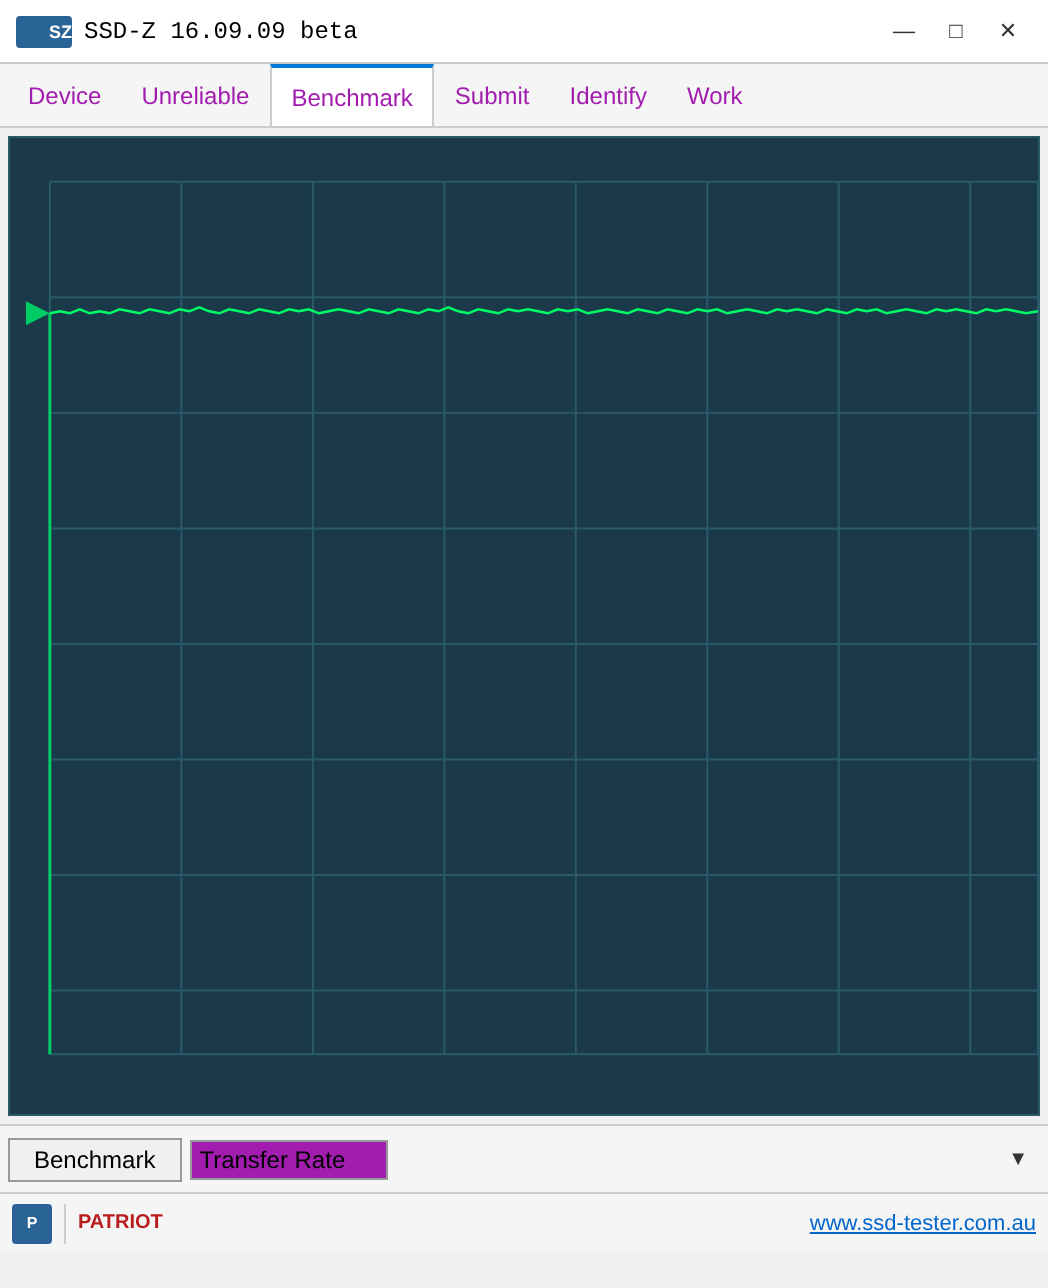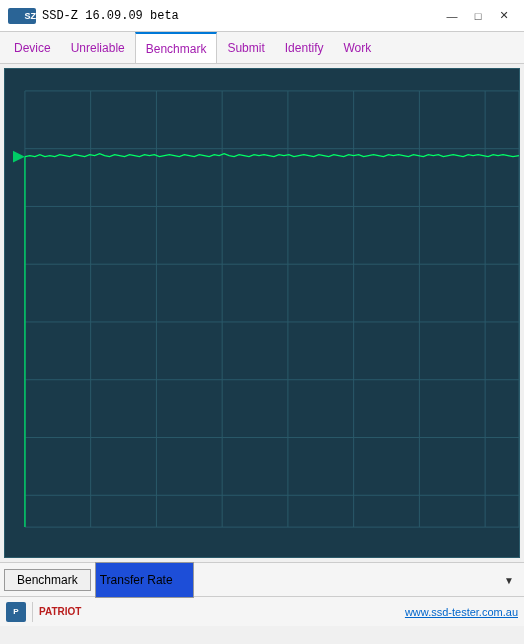--- a/index.html
+++ b/index.html
@@ -144,23 +144,23 @@
     .benchmark-btn {
       padding: 3px 12px;
       background: #f0f0f0;
       border: 1px solid #999;
       cursor: pointer;
       font-size: 12px;
       white-space: nowrap;
     }
     .transfer-select {
       flex: 1;
-      height: 36px;
+      height: 20px;
       border: 1px solid #999;
-      background: #1d4ed8;
+      background: #a21caf;
       font-size: 12px;
       padding: 0 4px;
       appearance: none;
       -webkit-appearance: none;
       cursor: pointer;
     }
     .select-wrapper {
       flex: 1;
       position: relative;
     }

